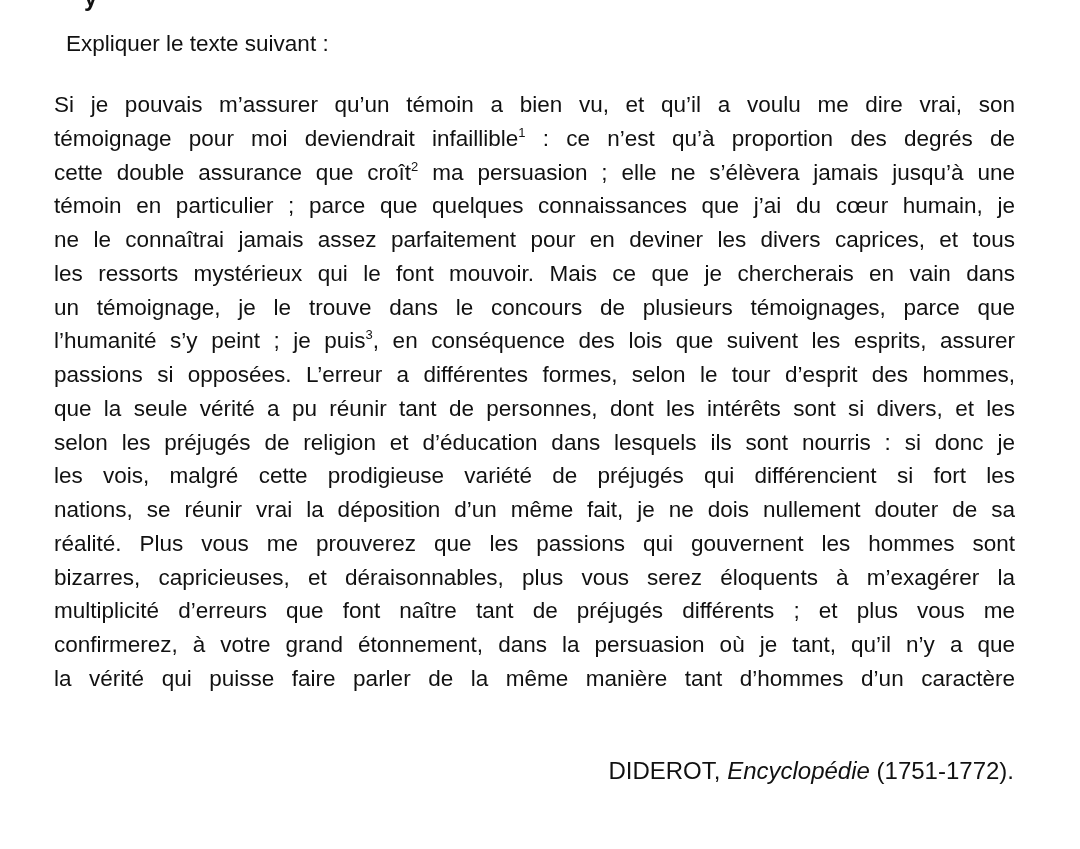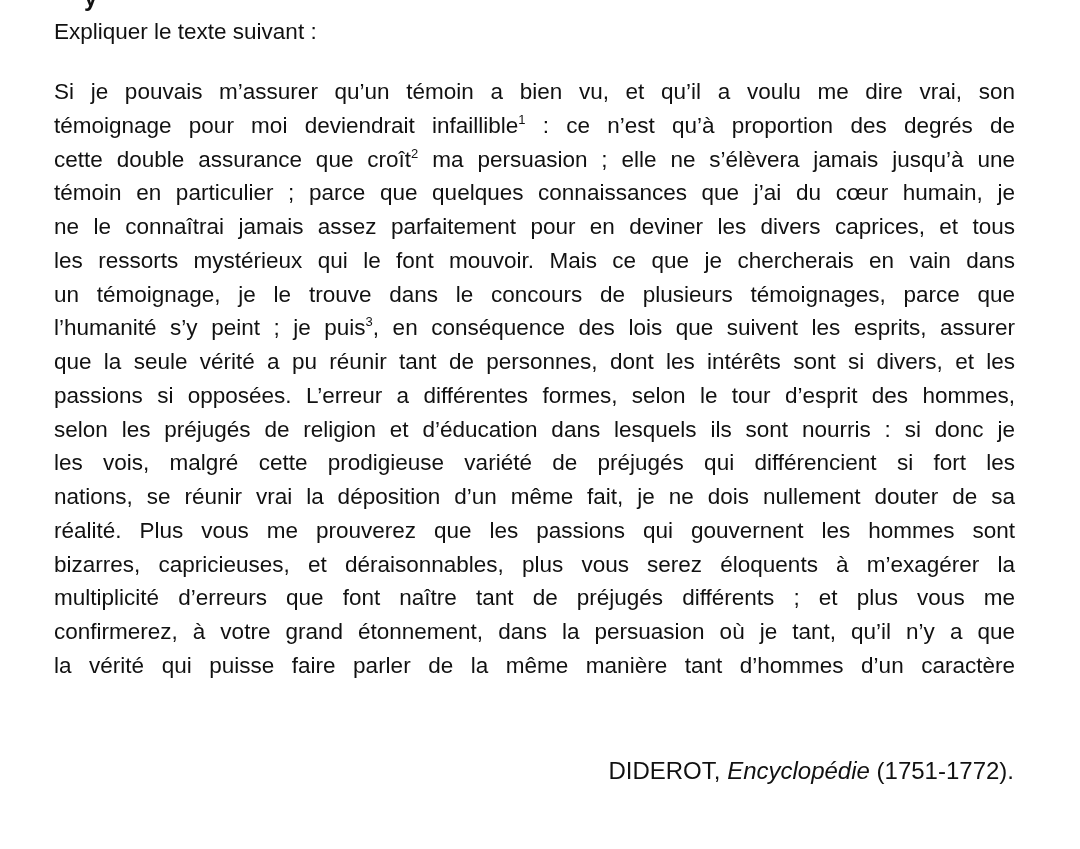--- a/index.html
+++ b/index.html
@@ -23,26 +23,26 @@
       font-weight: bold;
       line-height: 1;
       color: #111;
     }
     .instruction {
       position: absolute;
       left: 54px;
       top: 17px;
       font-size: 22.5px;
       line-height: 30px;
-      margin: 0;
+      margin: 12px;
     }
     .passage {
       position: absolute;
       left: 54px;
-      top: 75px;
+      top: 88px;
       width: 961px;
       margin: 0;
       font-size: 22.5px;
       line-height: 33.75px;
       text-align: justify;
       text-align-last: left;
     }
     .passage .line {
       display: block;
       text-align: justify;
@@ -79,22 +79,22 @@
 
 <div class="passage" id="passage">
     <span class="line">Si je pouvais m’assurer qu’un témoin a bien vu, et qu’il a voulu me dire vrai, son</span>
     <span class="line">témoignage pour moi deviendrait infaillible<sup>1</sup> : ce n’est qu’à proportion des degrés de</span>
     <span class="line">cette double assurance que croît<sup>2</sup> ma persuasion ; elle ne s’élèvera jamais jusqu’à une</span>
     <span class="line">témoin en particulier ; parce que quelques connaissances que j’ai du cœur humain, je</span>
     <span class="line">ne le connaîtrai jamais assez parfaitement pour en deviner les divers caprices, et tous</span>
     <span class="line">les ressorts mystérieux qui le font mouvoir. Mais ce que je chercherais en vain dans</span>
     <span class="line">un témoignage, je le trouve dans le concours de plusieurs témoignages, parce que</span>
     <span class="line">l’humanité s’y peint ; je puis<sup>3</sup>, en conséquence des lois que suivent les esprits, assurer</span>
+    <span class="line">passions si opposées. L’erreur a différentes formes, selon le tour d’esprit des hommes,</span>
     <span class="line">que la seule vérité a pu réunir tant de personnes, dont les intérêts sont si divers, et les</span>
-    <span class="line">passions si opposées. L’erreur a différentes formes, selon le tour d’esprit des hommes,</span>
     <span class="line">selon les préjugés de religion et d’éducation dans lesquels ils sont nourris : si donc je</span>
     <span class="line">les vois, malgré cette prodigieuse variété de préjugés qui différencient si fort les</span>
     <span class="line">nations, se réunir vrai la déposition d’un même fait, je ne dois nullement douter de sa</span>
     <span class="line">réalité. Plus vous me prouverez que les passions qui gouvernent les hommes sont</span>
     <span class="line">bizarres, capricieuses, et déraisonnables, plus vous serez éloquents à m’exagérer la</span>
     <span class="line">multiplicité d’erreurs que font naître tant de préjugés différents ; et plus vous me</span>
     <span class="line">confirmerez, à votre grand étonnement, dans la persuasion où je tant, qu’il n’y a que</span>
     <span class="line">la vérité qui puisse faire parler de la même manière tant d’hommes d’un caractère</span>
   </div>
 

